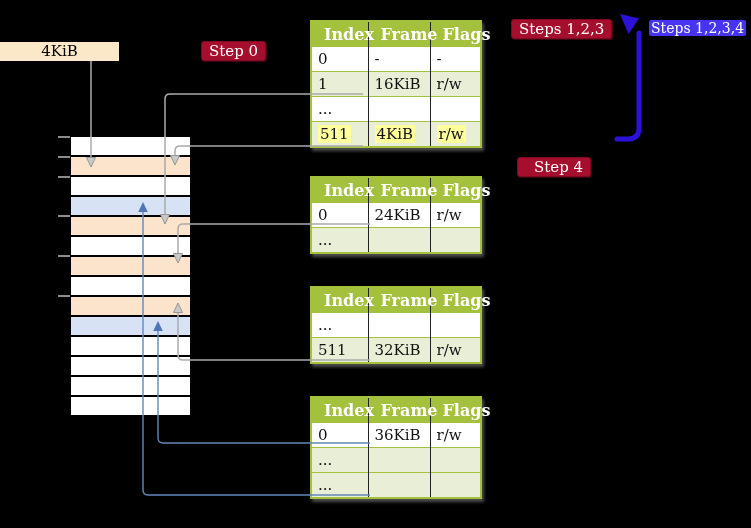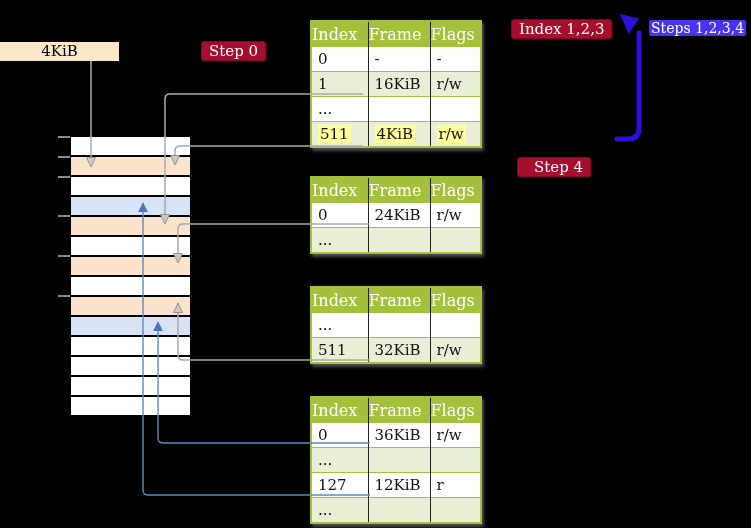--- a/index.html
+++ b/index.html
@@ -31,22 +31,22 @@
   .mrow.blue{background:var(--memory-blue,#D7E3F4);}
 
   
   .tick{position:absolute;left:58px;width:12px;height:2px;background:#8c8c8c;}
 
   
   table.ptable{position:absolute;left:310px;width:170px;border-collapse:collapse;
                table-layout:fixed;background:#fff;
                border:2px solid var(--table-header-bg,#A3C13C);
                box-shadow:2px 3px 3px rgba(140,140,140,0.55);}
-  table.ptable th{background:var(--table-header-bg,#A3C13C);color:#fff;font-weight:normal;
-               font-size:16px;text-align:left;height:22px;padding:1px 2px 1px 0;
+  table.ptable th{background:var(--table-header-bg,#A3C13C);color:#fff;font-weight:bold;
+               font-size:16px;text-align:left;height:22px;padding:1px 2px 1px 12px;
                border-right:1px solid #222;}
   table.ptable td{font-size:15px;color:#111;height:24px;padding:0 2px 0 6px;
                border-top:1.5px solid var(--table-header-bg,#A3C13C);
                border-right:1px solid #222;}
   table.ptable th:last-child, table.ptable td:last-child{border-right:none;}
   table.ptable tr.shade td{background:var(--table-row-shade,#E9EFD7);}
   #table-1{top:20px;} #table-2{top:176px;} #table-3{top:286px;} #table-4{top:396px;}
   .hl{background:var(--highlight-yellow,#FFFF9E);padding:0 2px;}
 
   
@@ -59,21 +59,21 @@
   .bigarrowhead{fill:var(--big-arrow-blue,#2C12D8);}
 </style>
 </head>
 <body>
 
 <div class="canvas">
 
   <div class="kib-box">4KiB</div>
 
   <div class="step" id="step0">Step 0</div>
-  <div class="step" id="steps123">Index 1,2,3</div>
+  <div class="step" id="steps123">Steps 1,2,3</div>
   <div class="blue-label" id="steps1234">Steps 1,2,3,4</div>
   <div class="step" id="step4">Step 4</div>
 
   <div id="memory-column">
       <div class="mrow white"></div>
       <div class="mrow orange"></div>
       <div class="mrow white"></div>
       <div class="mrow blue"></div>
       <div class="mrow orange"></div>
       <div class="mrow white"></div>
@@ -199,25 +199,20 @@
         <tr>
           <td><span>0</span></td>
           <td><span>36KiB</span></td>
           <td><span>r/w</span></td>
         </tr>
         <tr class="shade">
           <td><span>...</span></td>
           <td></td>
           <td></td>
         </tr>
-        <tr>
-          <td><span>127</span></td>
-          <td><span>12KiB</span></td>
-          <td><span>r</span></td>
-        </tr>
         <tr class="shade">
           <td><span>...</span></td>
           <td></td>
           <td></td>
         </tr>
       </tbody>
     </table>
 
   <svg id="overlay" viewBox="0 0 751 528" xmlns="http://www.w3.org/2000/svg">
 

